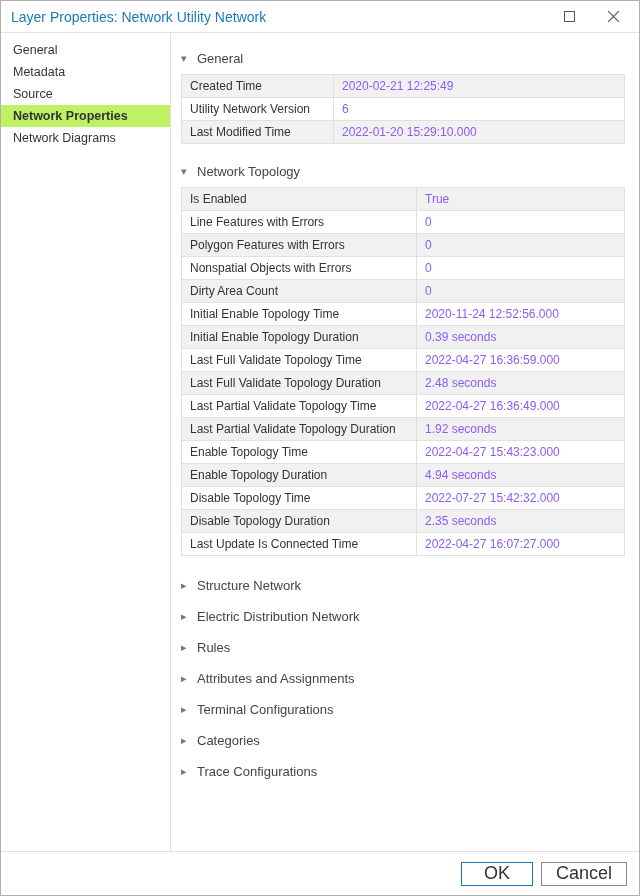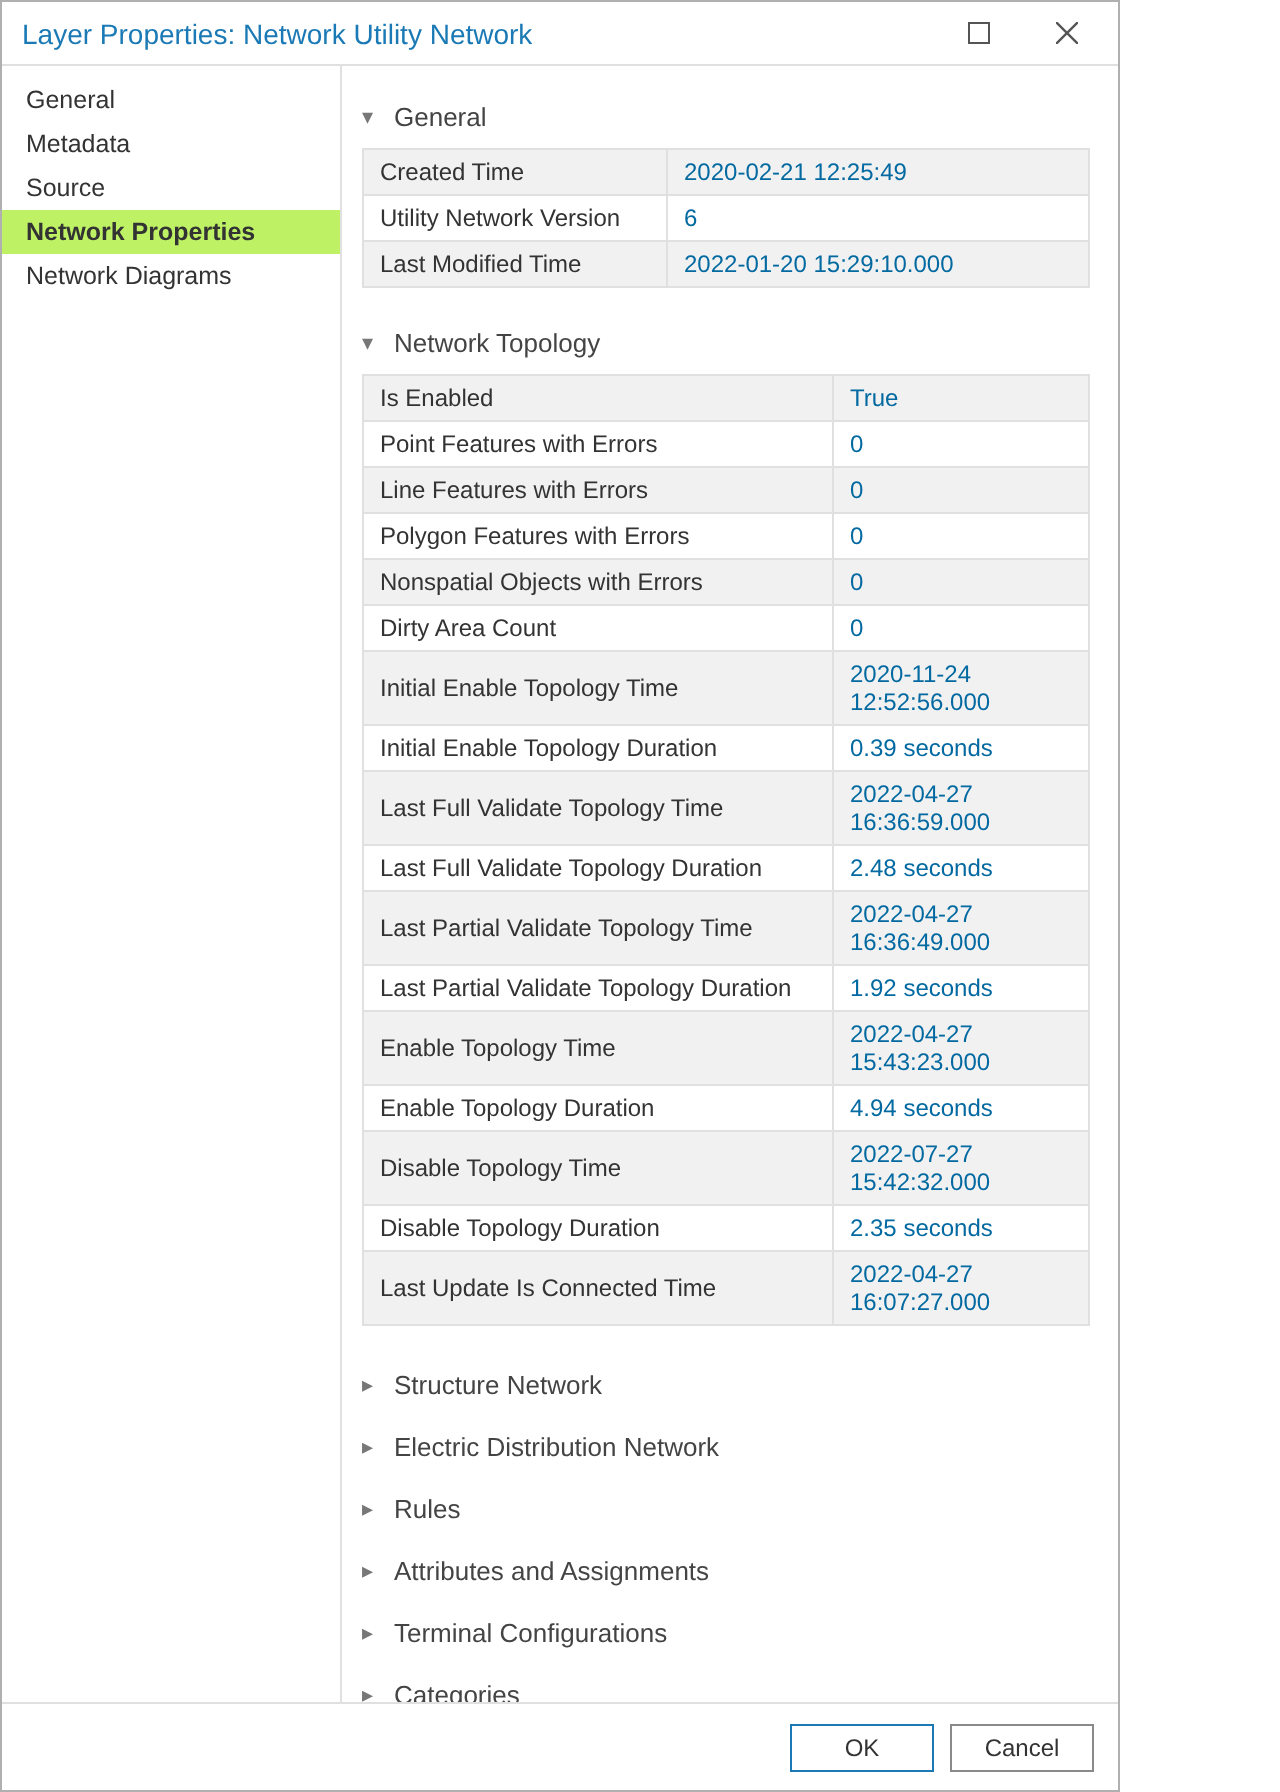--- a/index.html
+++ b/index.html
@@ -1,18 +1,18 @@
 <!DOCTYPE html>
 <html><head>
 <meta charset="utf-8">
 <style>
   * { box-sizing: border-box; margin: 0; padding: 0; }
   html, body { width: 640px; height: 896px; font-family: "Segoe UI", Arial, sans-serif; font-size: 12px; color: #333; background: #fff; }
   .dialog {
-    width: 560px; height: 896px;
+    width: 640px; height: 896px;
     border: 1px solid #b0b0b0;
     display: flex; flex-direction: column;
     background: #fff;
   }
   .titlebar {
     height: 32px; display: flex; align-items: center; padding: 0 4px 0 10px;
     border-bottom: 1px solid #e0e0e0;
   }
   .titlebar .title { flex: 1; color: #1b7ab5; font-size: 14px; }
   .titlebar .winbtn {
@@ -46,35 +46,35 @@
     width: 100%; border-collapse: collapse; border: 1px solid #d0d0d0;
     font-size: 12px;
   }
   .prop-table td {
     border: 1px solid #e0e0e0; padding: 4px 8px; vertical-align: middle;
     height: 22px;
   }
   .prop-table tr:nth-child(odd) td { background: #f1f1f1; }
   .prop-table tr:nth-child(even) td { background: #ffffff; }
   .prop-table td:first-child { color: #333; }
-  .prop-table td:last-child { color: #0369a1; }
+  .prop-table td:last-child { color: #8b5cf6; }
   .prop-table.general td:first-child { width: 152px; }
   .prop-table.topology td:first-child { width: 235px; }
   .collapsed-section {
     display: flex; align-items: center; gap: 4px; padding: 8px 0;
     font-size: 13px; color: #444;
   }
   .collapsed-section .chev { color: #777; font-size: 11px; width: 12px; display: inline-block; }
   .footer {
     height: 44px; border-top: 1px solid #e0e0e0;
     display: flex; justify-content: flex-end; align-items: center; gap: 8px; padding: 0 12px;
   }
   .btn {
     min-width: 72px; height: 24px; border: 1px solid #8a8a8a; background: #fff;
-    font-size: 12px; display: flex; align-items: center; justify-content: center;
+    font-size: 18px; display: flex; align-items: center; justify-content: center;
     padding: 0 14px;
   }
   .btn.primary { border: 1px solid #1b7ab5; }
 </style>
 </head>
 <body>
 
 <div class="dialog">
   <div class="titlebar">
     <div class="title">Layer Properties: Network Utility Network</div>
@@ -130,24 +130,20 @@
           <span class="chev">▾</span>
           <span>Network Topology</span>
         </div>
         <table class="prop-table topology">
           <tbody id="topology-tbody">
               <tr>
                 <td>Is Enabled</td>
                 <td>True</td>
               </tr>
               <tr>
-                <td>Point Features with Errors</td>
-                <td>0</td>
-              </tr>
-              <tr>
                 <td>Line Features with Errors</td>
                 <td>0</td>
               </tr>
               <tr>
                 <td>Polygon Features with Errors</td>
                 <td>0</td>
               </tr>
               <tr>
                 <td>Nonspatial Objects with Errors</td>
                 <td>0</td>

